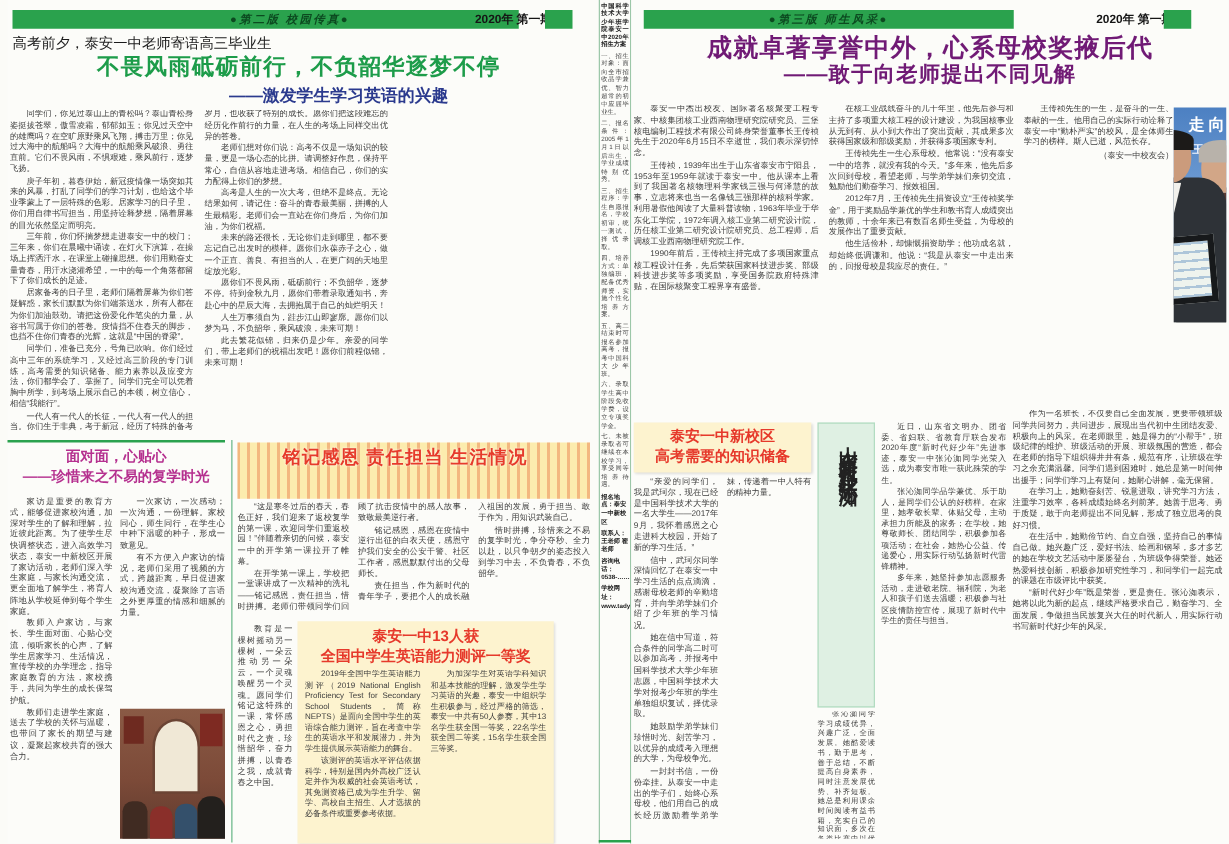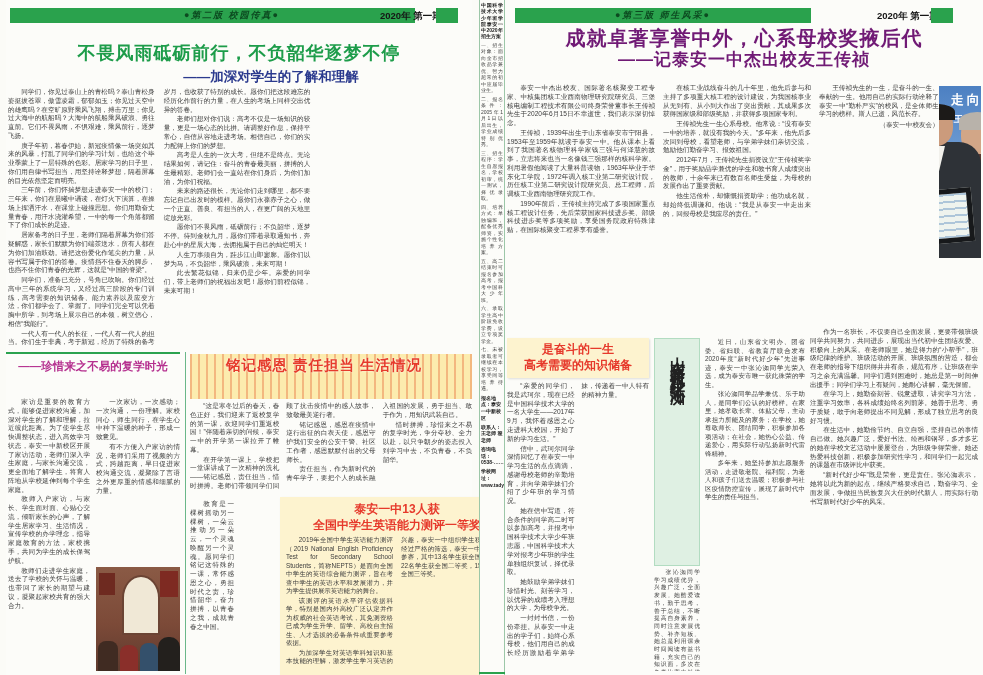--- a/index.html
+++ b/index.html
@@ -53,22 +53,22 @@
     overflow:hidden;}
   .lesson-t1{margin:4px 0 0 10px;font-size:12px;font-weight:bold;color:#e63b2b;letter-spacing:3px;
     text-shadow:0 0 2px #fff;}
   .lesson-t2{margin:2px 0 0 36px;font-size:14.5px;font-weight:bold;color:#e63b2b;letter-spacing:1px;
     white-space:nowrap;text-shadow:0 0 2px #fff;}
   .lesson-cols{position:absolute;left:0;top:50px;width:282px;height:95px;
     columns:3;column-gap:7px;column-fill:auto;}
   .lesson-cont{position:absolute;left:0;top:148px;width:44px;height:174px;}
 
   
-  #english-panel{position:absolute;left:48px;top:145px;width:234px;height:178px;
-    background:#fdf3cf;box-shadow:1px 1px 2px rgba(0,0,0,0.12);margin-left:42px;}
+  #english-panel{position:absolute;left:48px;top:145px;width:205px;height:178px;
+    background:#fdf3cf;box-shadow:1px 1px 2px rgba(0,0,0,0.12);}
   .eng-title{margin-top:5px;text-align:center;font-weight:bold;color:#e6392b;line-height:1.3;}
   .eng-t1{font-size:12px;}
   .eng-t2{font-size:12px;}
   .eng-cols{margin:3px 6px 0;height:136px;columns:2;column-gap:8px;column-fill:auto;
     font-size:6.4px;}
 
   
   #strip{position:absolute;left:479px;top:0;width:24px;height:675px;
     border-left:1px solid #9cc7a8;border-right:1px solid #9cc7a8;
     background:#fcfcf9;overflow:hidden;}
@@ -133,40 +133,42 @@
   .footline{position:absolute;left:479px;top:672px;width:26px;border-top:2px solid #2aa24d;}
 </style>
 </head>
 <body>
 
 <div class="page" id="left-page">
   <div class="greenbar" style="left:4px;top:8px;width:366px;padding-left:39px;">●第二版 校园传真●</div>
   <div class="issue" style="left:374px;top:8px;">2020年 第一期</div>
   <div class="greenblock" style="left:430px;top:8px;width:22px;"></div>
 
+  <div class="kicker">高考前夕，泰安一中老师寄语高三毕业生</div>
   <div class="headline-green">不畏风雨砥砺前行，不负韶华逐梦不停</div>
-  <div class="subhead">——加深对学生的了解和理解</div>
+  <div class="subhead">——激发学生学习英语的兴趣</div>
 
   <div class="lead-cols bodytext">
       <p class="para">同学们，你见过泰山上的青松吗？泰山青松身姿挺拔苍翠，傲雪凌霜，郁郁如玉；你见过天空中的雄鹰吗？在空旷原野乘风飞翔，搏击万里；你见过大海中的航船吗？大海中的航船乘风破浪、勇往直前。它们不畏风雨，不惧艰难，乘风前行，逐梦飞扬。</p>
       <p class="para">庚子年初，暮春伊始，新冠疫情像一场突如其来的风暴，打乱了同学们的学习计划，也给这个毕业季蒙上了一层特殊的色彩。居家学习的日子里，你们用自律书写担当，用坚持诠释梦想，隔着屏幕的目光依然坚定而明亮。</p>
       <p class="para">三年前，你们怀揣梦想走进泰安一中的校门；三年来，你们在晨曦中诵读，在灯火下演算，在操场上挥洒汗水，在课堂上碰撞思想。你们用勤奋丈量青春，用汗水浇灌希望，一中的每一个角落都留下了你们成长的足迹。</p>
       <p class="para">居家备考的日子里，老师们隔着屏幕为你们答疑解惑，家长们默默为你们端茶送水，所有人都在为你们加油鼓劲。请把这份爱化作笔尖的力量，从容书写属于你们的答卷。疫情挡不住春天的脚步，也挡不住你们青春的光辉，这就是“中国的脊梁”。</p>
       <p class="para">同学们，准备已充分，号角已吹响。你们经过高中三年的系统学习，又经过高三阶段的专门训练，高考需要的知识储备、能力素养以及应变方法，你们都学会了、掌握了。同学们完全可以凭着胸中所学，到考场上展示自己的本领，树立信心，相信“我能行”。</p>
       <p class="para">一代人有一代人的长征，一代人有一代人的担当。你们生于非典，考于新冠，经历了特殊的备考岁月，也收获了特别的成长。愿你们把这段难忘的经历化作前行的力量，在人生的考场上同样交出优异的答卷。</p>
       <p class="para">老师们想对你们说：高考不仅是一场知识的较量，更是一场心态的比拼。请调整好作息，保持平常心，自信从容地走进考场。相信自己，你们的实力配得上你们的梦想。</p>
       <p class="para">高考是人生的一次大考，但绝不是终点。无论结果如何，请记住：奋斗的青春最美丽，拼搏的人生最精彩。老师们会一直站在你们身后，为你们加油，为你们祝福。</p>
       <p class="para">未来的路还很长，无论你们走到哪里，都不要忘记自己出发时的模样。愿你们永葆赤子之心，做一个正直、善良、有担当的人，在更广阔的天地里绽放光彩。</p>
       <p class="para">愿你们不畏风雨，砥砺前行；不负韶华，逐梦不停。待到金秋九月，愿你们带着录取通知书，奔赴心中的星辰大海，去拥抱属于自己的灿烂明天！</p>
       <p class="para">人生万事须自为，跬步江山即寥廓。愿你们以梦为马，不负韶华，乘风破浪，未来可期！</p>
       <p class="para">此去繁花似锦，归来仍是少年。亲爱的同学们，带上老师们的祝福出发吧！愿你们前程似锦，未来可期！</p>
     </div>
 
   <section id="visit-box">
     <div class="visit-title">
+      <div>面对面，心贴心</div>
       <div>——珍惜来之不易的复学时光</div>
     </div>
     <div class="visit-cols">
       <div class="visit-col1 bodytext">
           <p class="para">家访是重要的教育方式，能够促进家校沟通，加深对学生的了解和理解，拉近彼此距离。为了使学生尽快调整状态，进入高效学习状态，泰安一中新校区开展了家访活动，老师们深入学生家庭，与家长沟通交流，更全面地了解学生，将育人阵地从学校延伸到每个学生家庭。</p>
           <p class="para">教师入户家访，与家长、学生面对面、心贴心交流，倾听家长的心声，了解学生居家学习、生活情况，宣传学校的办学理念，指导家庭教育的方法，家校携手，共同为学生的成长保驾护航。</p>
           <p class="para">教师们走进学生家庭，送去了学校的关怀与温暖，也带回了家长的期望与建议，凝聚起家校共育的强大合力。</p>
         </div>
       <div class="visit-col2">
         <div class="bodytext">
@@ -236,21 +238,21 @@
     </div>
 </div>
 <div class="footline"></div>
 
 <div class="page" id="right-page">
   <div class="greenbar" style="left:10px;top:8px;width:296px;">●第三版 师生风采●</div>
   <div class="issue" style="left:372px;top:8px;">2020年 第一期</div>
   <div class="greenblock" style="left:426px;top:8px;width:22px;"></div>
 
   <div class="headline-black" id="r-h1">成就卓著享誉中外，心系母校奖掖后代</div>
-  <div class="headline-black" id="r-h2">——记泰安一中杰出校友王传祯</div>
+  <div class="headline-black" id="r-h2">——敢于向老师提出不同见解</div>
 
   <div id="alumni-cols">
     <div class="al-col bodytext" id="al-col1">
         <p class="para">泰安一中杰出校友、国际著名核聚变工程专家、中核集团核工业西南物理研究院研究员、三堡核电编制工程技术有限公司终身荣誉董事长王传祯先生于2020年6月15日不幸逝世，我们表示深切悼念。</p>
         <p class="para">王传祯，1939年出生于山东省泰安市宁阳县，1953年至1959年就读于泰安一中。他从课本上看到了我国著名核物理科学家钱三强与何泽慧的故事，立志将来也当一名像钱三强那样的核科学家。利用暑假他阅读了大量科普读物，1963年毕业于华东化工学院，1972年调入核工业第二研究设计院，历任核工业第二研究设计院研究员、总工程师，后调核工业西南物理研究院工作。</p>
         <p class="para">1990年前后，王传祯主持完成了多项国家重点核工程设计任务，先后荣获国家科技进步奖、部级科技进步奖等多项奖励，享受国务院政府特殊津贴，在国际核聚变工程界享有盛誉。</p>
       </div>
     <div class="al-col bodytext" id="al-col2">
         <p class="para">在核工业战线奋斗的几十年里，他先后参与和主持了多项重大核工程的设计建设，为我国核事业从无到有、从小到大作出了突出贡献，其成果多次获得国家级和部级奖励，并获得多项国家专利。</p>
         <p class="para">王传祯先生一生心系母校。他常说：“没有泰安一中的培养，就没有我的今天。”多年来，他先后多次回到母校，看望老师，与学弟学妹们亲切交流，勉励他们勤奋学习、报效祖国。</p>
@@ -280,21 +282,21 @@
         <div class="p1-hairR"></div>
         <div class="p1-cert"></div>
         <div class="p1-hands"></div>
       </div>
     </div>
   </div>
 
   <div id="right-bottom">
     <section id="letter-box">
       <div class="letter-title">
-        <div class="letter-t1">是奋斗的一生</div>
+        <div class="letter-t1">泰安一中新校区</div>
         <div class="letter-t2">高考需要的知识储备</div>
       </div>
       <div class="letter-cols bodytext">
         <div>
             <p class="para">“亲爱的同学们，我是武珂尔，现在已经是中国科学技术大学的一名大学生——2017年9月，我怀着感恩之心走进科大校园，开始了新的学习生活。”</p>
             <p class="para">信中，武珂尔同学深情回忆了在泰安一中学习生活的点点滴滴，感谢母校老师的辛勤培育，并向学弟学妹们介绍了少年班的学习情况。</p>
           </div>
         <div>
             <p class="para">她在信中写道，符合条件的同学高二时可以参加高考，并报考中国科学技术大学少年班志愿，中国科学技术大学对报考少年班的学生单独组织复试，择优录取。</p>
             <p class="para">她鼓励学弟学妹们珍惜时光、刻苦学习，以优异的成绩考入理想的大学，为母校争光。</p>

